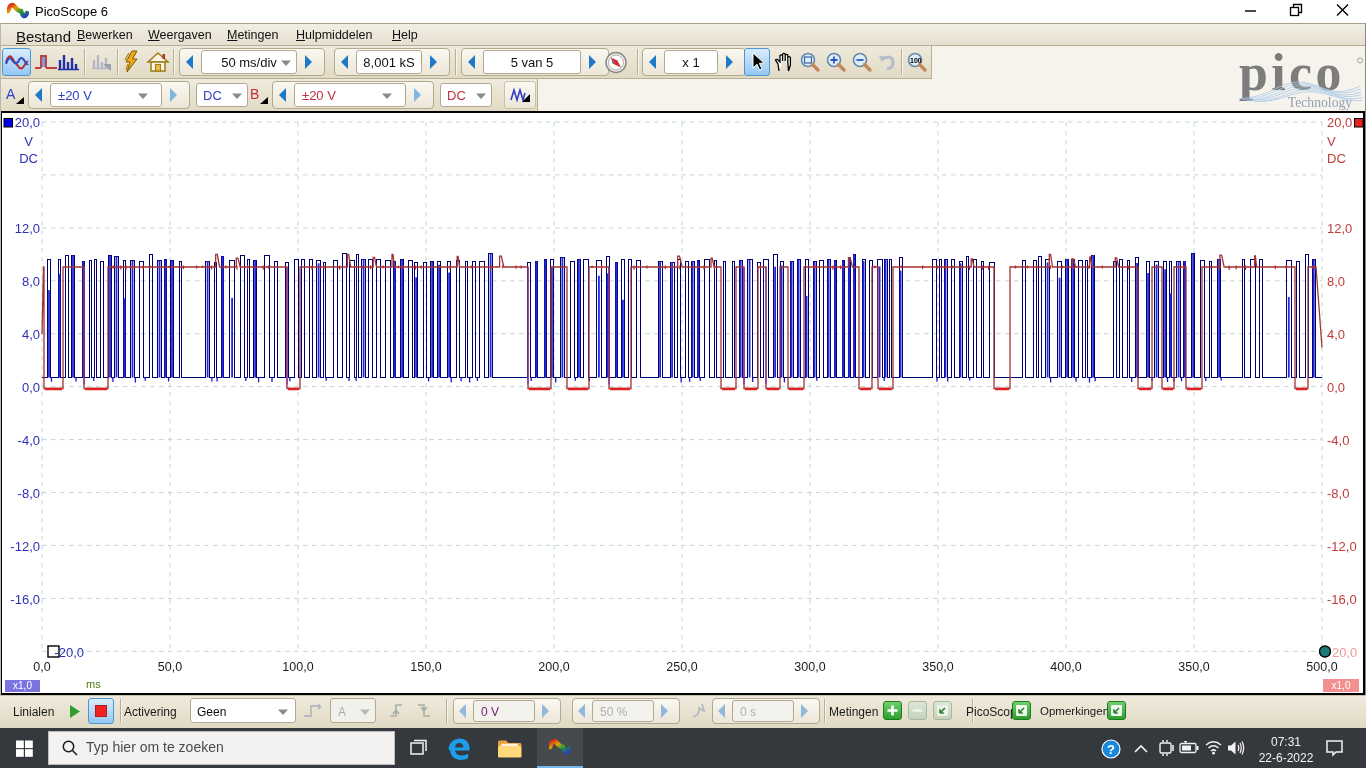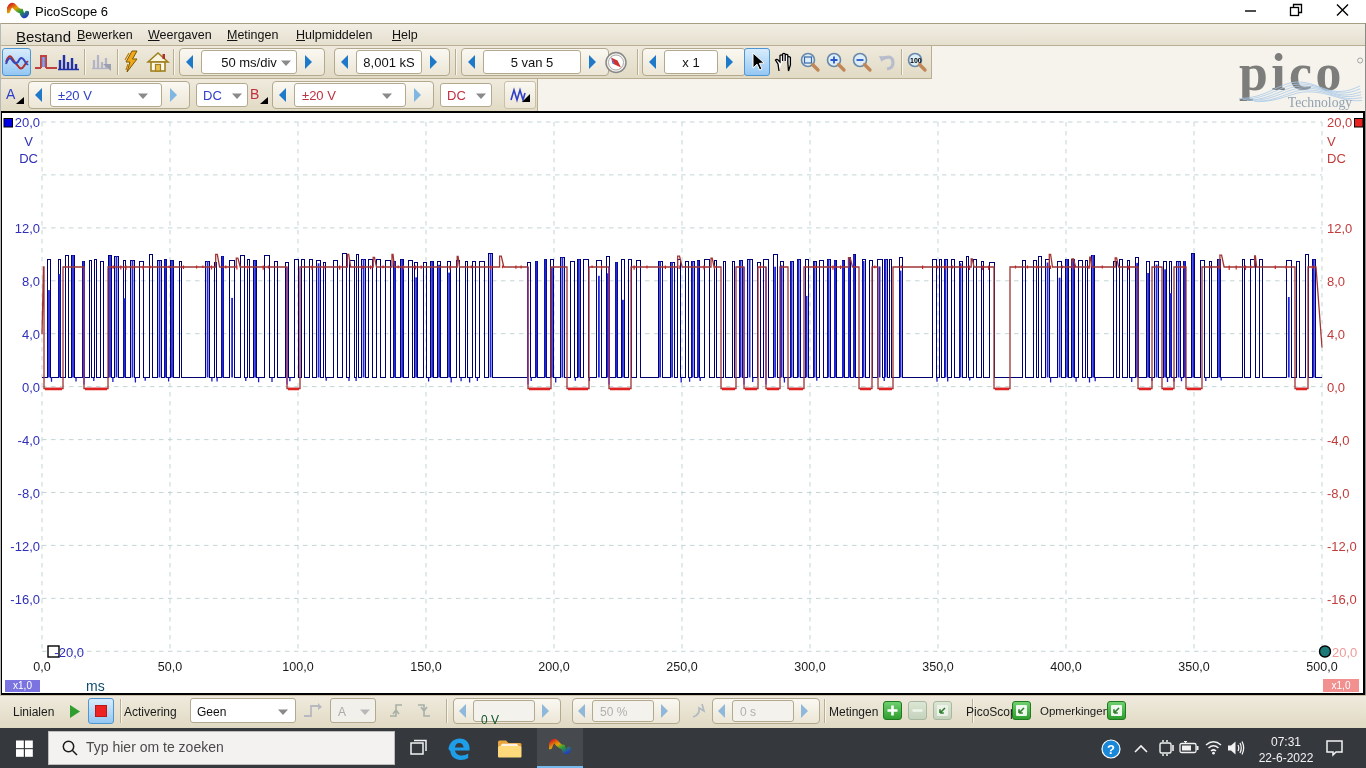--- a/index.html
+++ b/index.html
@@ -355,21 +355,21 @@
 <div class="abs" style="left:268px;top:660px;width:60px;text-align:center;font-size:12.5px;color:#1a1a1a;">100,0</div>
 <div class="abs" style="left:396px;top:660px;width:60px;text-align:center;font-size:12.5px;color:#1a1a1a;">150,0</div>
 <div class="abs" style="left:524px;top:660px;width:60px;text-align:center;font-size:12.5px;color:#1a1a1a;">200,0</div>
 <div class="abs" style="left:652px;top:660px;width:60px;text-align:center;font-size:12.5px;color:#1a1a1a;">250,0</div>
 <div class="abs" style="left:780px;top:660px;width:60px;text-align:center;font-size:12.5px;color:#1a1a1a;">300,0</div>
 <div class="abs" style="left:908px;top:660px;width:60px;text-align:center;font-size:12.5px;color:#1a1a1a;">350,0</div>
 <div class="abs" style="left:1036px;top:660px;width:60px;text-align:center;font-size:12.5px;color:#1a1a1a;">400,0</div>
 <div class="abs" style="left:1164px;top:660px;width:60px;text-align:center;font-size:12.5px;color:#1a1a1a;">350,0</div>
 <div class="abs" style="left:1292px;top:660px;width:60px;text-align:center;font-size:12.5px;color:#1a1a1a;">500,0</div>
 <div class="abs" style="left:5px;top:679.5px;width:35px;height:12px;background:#7b74e0;color:#fff;font-size:10px;text-align:center;line-height:12px;">x1,0</div>
-<div class="abs" style="left:46px;top:678px;font-size:14px;color:#0c4a6e;padding-left:40px;">ms</div>
+<div class="abs" style="left:46px;top:678px;font-size:11px;color:#4d7c0f;padding-left:40px;">ms</div>
 <div class="abs" style="left:1323px;top:679px;width:36px;height:13px;background:#f28f8f;color:#fff;font-size:10px;text-align:center;line-height:13px;">x1,0</div>
 <div class="abs" style="left:0;top:695px;width:1366px;height:33px;background:linear-gradient(#efeadd,#e0d9c3);border-top:1px solid #c8c0a8;"></div>
 <div class="abs" style="left:13px;top:705px;font-size:12px;color:#1a1a1a;">Linialen</div>
 <svg class="abs" style="left:68px;top:704px" width="14" height="15">
       <polygon points="2,1 12,7.5 2,14" fill="#2e9e2e"></polygon>
     </svg>
 <div class="tbtn sel" style="left:88px;top:698px;width:26px;height:26px;"></div>
 <div class="abs" style="left:95px;top:705px;width:12px;height:12px;background:#ee2222;border:1px solid #b81818;"></div>
 <div class="sep" style="left:120px;top:699px;height:24px;"></div>
 <div class="abs" style="left:124px;top:705px;font-size:12px;color:#1a1a1a;">Activering</div>
@@ -390,21 +390,21 @@
 <svg class="abs" style="left:388px;top:702px" width="52" height="18" viewBox="0 0 52 18">
 <path d="M2 14 H8 V3 H14 M8 8 l-3 4 M8 8 l3 4" stroke="#a8b0a8" fill="none" stroke-width="1.6"></path>
 <path d="M30 3 H36 V14 H42 M36 9 l-3 -4 M36 9 l3 -4" stroke="#a8b0a8" fill="none" stroke-width="1.6"></path>
 </svg>
 <div class="sep" style="left:446px;top:699px;height:24px;"></div>
 <div class="grp" style="left:453px;top:698px;width:108px;height:26px;"></div>
     <svg class="abs" style="left:455px;top:701px" width="16" height="20" viewBox="0 0 16 20">
       <polygon points="11,3 11,17 4,10" fill="#8fb8da"></polygon>
     </svg>
     <div class="combo" style="left:473px;top:700px;width:62px;height:22px;background:#f4f2ec;"></div>
-    <div class="abs" style="left:481px;top:705px;font-size:12px;color:#14532d;margin-top:8px;">0 V</div>
+    <div class="abs" style="left:481px;top:705px;font-size:12px;color:#701a75;">0 V</div>
     <svg class="abs" style="left:537px;top:701px" width="16" height="20" viewBox="0 0 16 20">
       <polygon points="5,3 5,17 12,10" fill="#8fb8da"></polygon>
     </svg>
 <div class="grp" style="left:572px;top:698px;width:108px;height:26px;"></div>
     <svg class="abs" style="left:574px;top:701px" width="16" height="20" viewBox="0 0 16 20">
       <polygon points="11,3 11,17 4,10" fill="#8fb8da"></polygon>
     </svg>
     <div class="combo" style="left:592px;top:700px;width:62px;height:22px;background:#f4f2ec;"></div>
     <div class="abs" style="left:600px;top:705px;font-size:12px;color:#b0b0b0;">50 %</div>
     <svg class="abs" style="left:656px;top:701px" width="16" height="20" viewBox="0 0 16 20">

